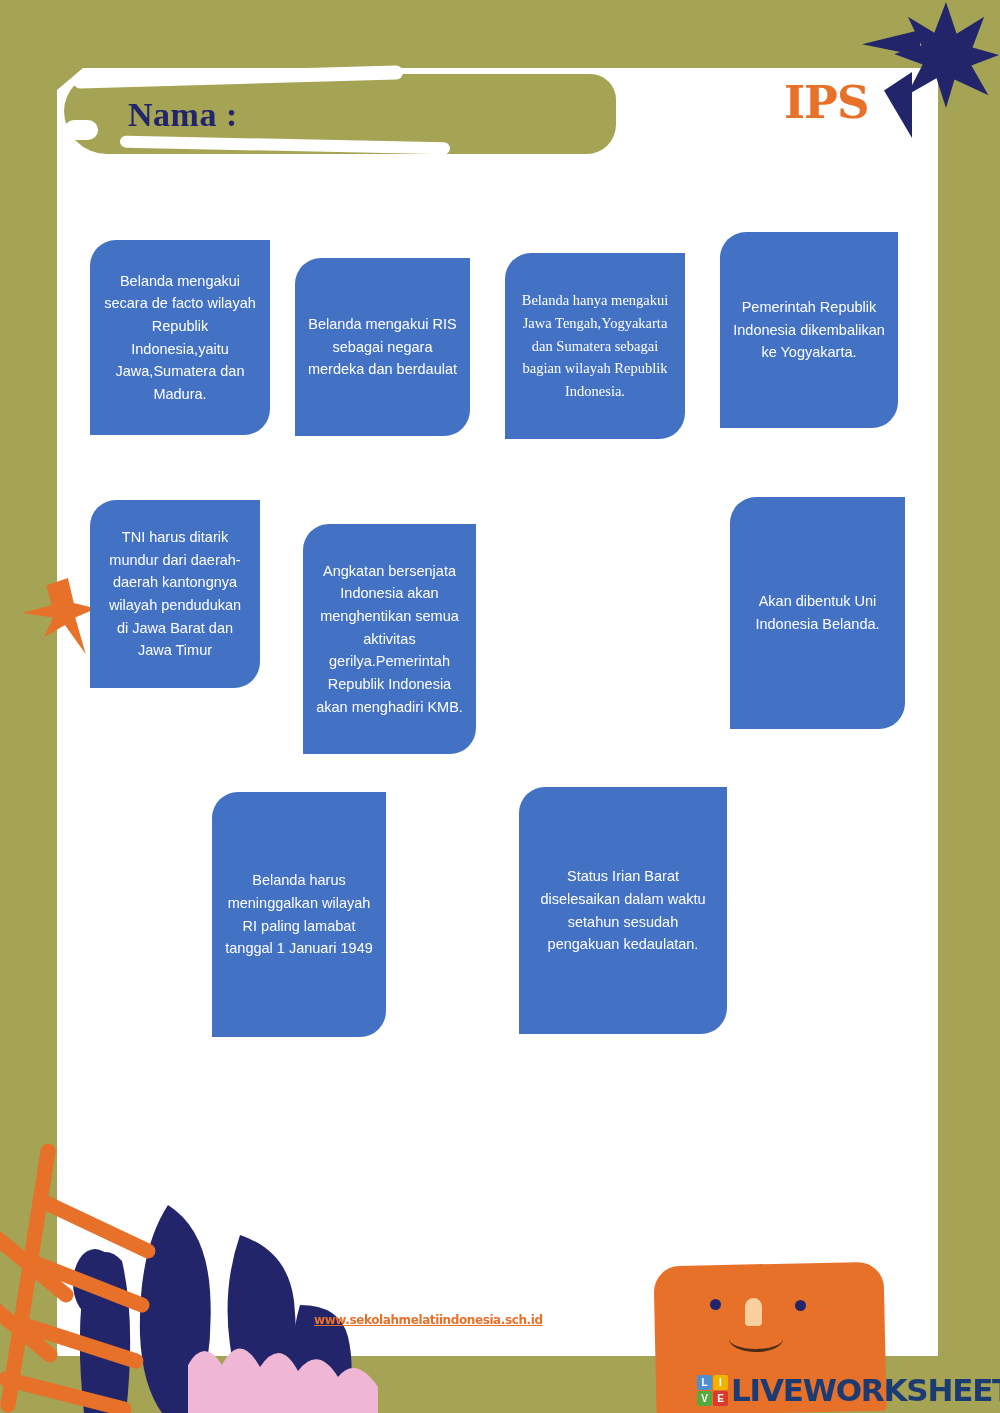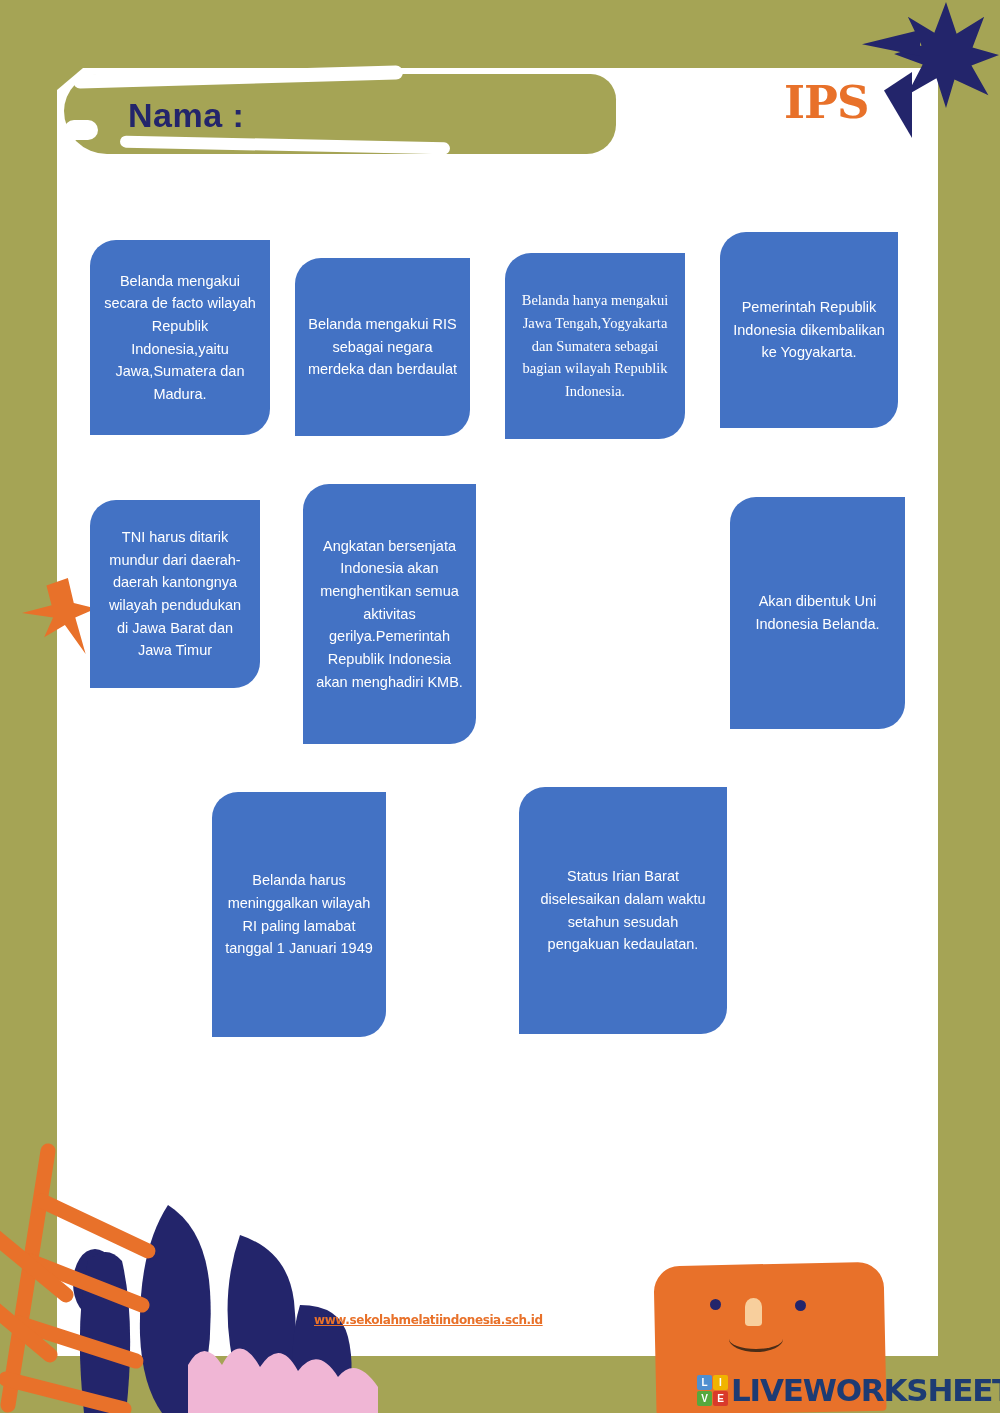--- a/index.html
+++ b/index.html
@@ -114,21 +114,21 @@
   }
 
   .nama-label {
     position: absolute;
     left: 128px;
     top: 96px;
     font-size: 34px;
     font-weight: 700;
     color: #23256b;
     letter-spacing: 0.5px;
-    font-family: Liberation Sans, sans-serif;
+    font-family: Liberation Serif, serif;
   }
 
   .ips-label {
     position: absolute;
     left: 768px;
     top: 76px;
     font-size: 45px;
     font-weight: 700;
     color: #e8712a;
     font-family: "DejaVu Serif", serif;
@@ -279,21 +279,21 @@
   <div class="ips-label">IPS</div>
 
   <div class="star-orange"></div>
 
   <div class="card" style="left:295px; top:258px; width:175px; height:178px;">Belanda mengakui RIS sebagai negara merdeka dan berdaulat</div>
   <div class="card" style="left:90px;  top:240px; width:180px; height:195px;">Belanda mengakui secara de facto wilayah Republik Indonesia,yaitu Jawa,Sumatera dan Madura.</div>
   <div class="card" style="left:505px; top:253px; width:180px; height:186px;font-family:Liberation Serif, serif;">Belanda hanya mengakui Jawa Tengah,Yogyakarta dan Sumatera sebagai bagian wilayah Republik Indonesia.</div>
   <div class="card" style="left:720px; top:232px; width:178px; height:196px;">Pemerintah Republik Indonesia dikembalikan ke Yogyakarta.</div>
 
   <div class="card" style="left:90px;  top:500px; width:170px; height:188px;">TNI harus ditarik mundur dari daerah-daerah kantongnya wilayah pendudukan di Jawa Barat dan Jawa Timur</div>
-  <div class="card" style="left:303px; top:484px; width:173px; height:260px;">Angkatan bersenjata Indonesia akan menghentikan semua aktivitas gerilya.Pemerintah Republik Indonesia akan menghadiri KMB.</div>
+  <div class="card" style="left:303px; top:524px; width:173px; height:230px;">Angkatan bersenjata Indonesia akan menghentikan semua aktivitas gerilya.Pemerintah Republik Indonesia akan menghadiri KMB.</div>
   <div class="card" style="left:730px; top:497px; width:175px; height:232px;">Akan dibentuk Uni Indonesia Belanda.</div>
 
   <div class="card" style="left:212px; top:792px; width:174px; height:245px;">Belanda harus meninggalkan wilayah RI paling lamabat tanggal 1 Januari 1949</div>
   <div class="card" style="left:519px; top:787px; width:208px; height:247px;">Status Irian Barat diselesaikan dalam waktu setahun sesudah pengakuan kedaulatan.</div>
 
   <svg class="foliage" viewBox="0 0 430 280">
 
     <g fill="#23256b">
       <ellipse cx="95" cy="150" rx="22" ry="34"></ellipse>
       <path d="M88 128 q-14 60 -4 152 l42 0 q10 -92 -4 -152 q-16 -18 -34 0 Z"></path>

